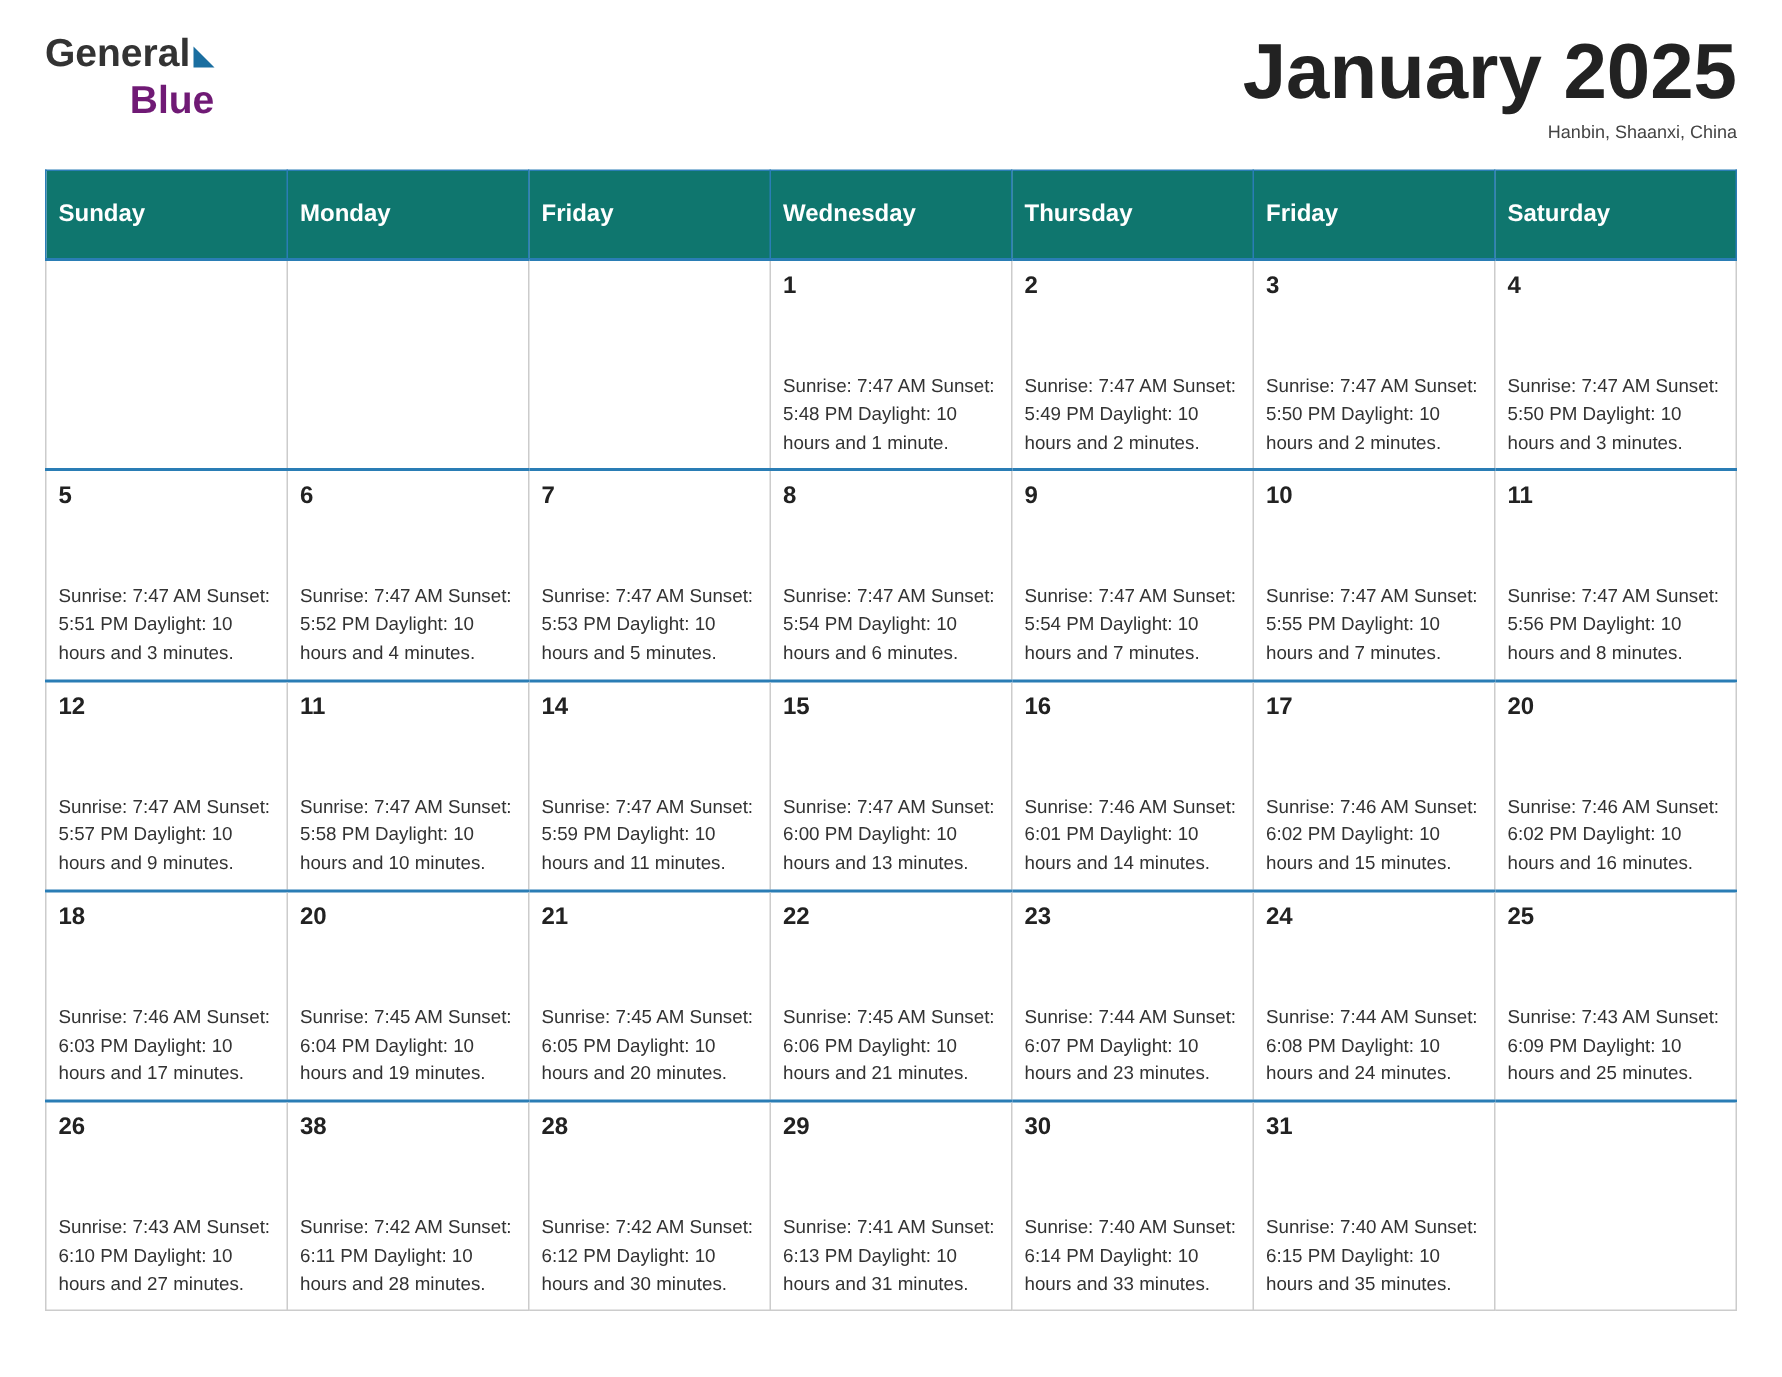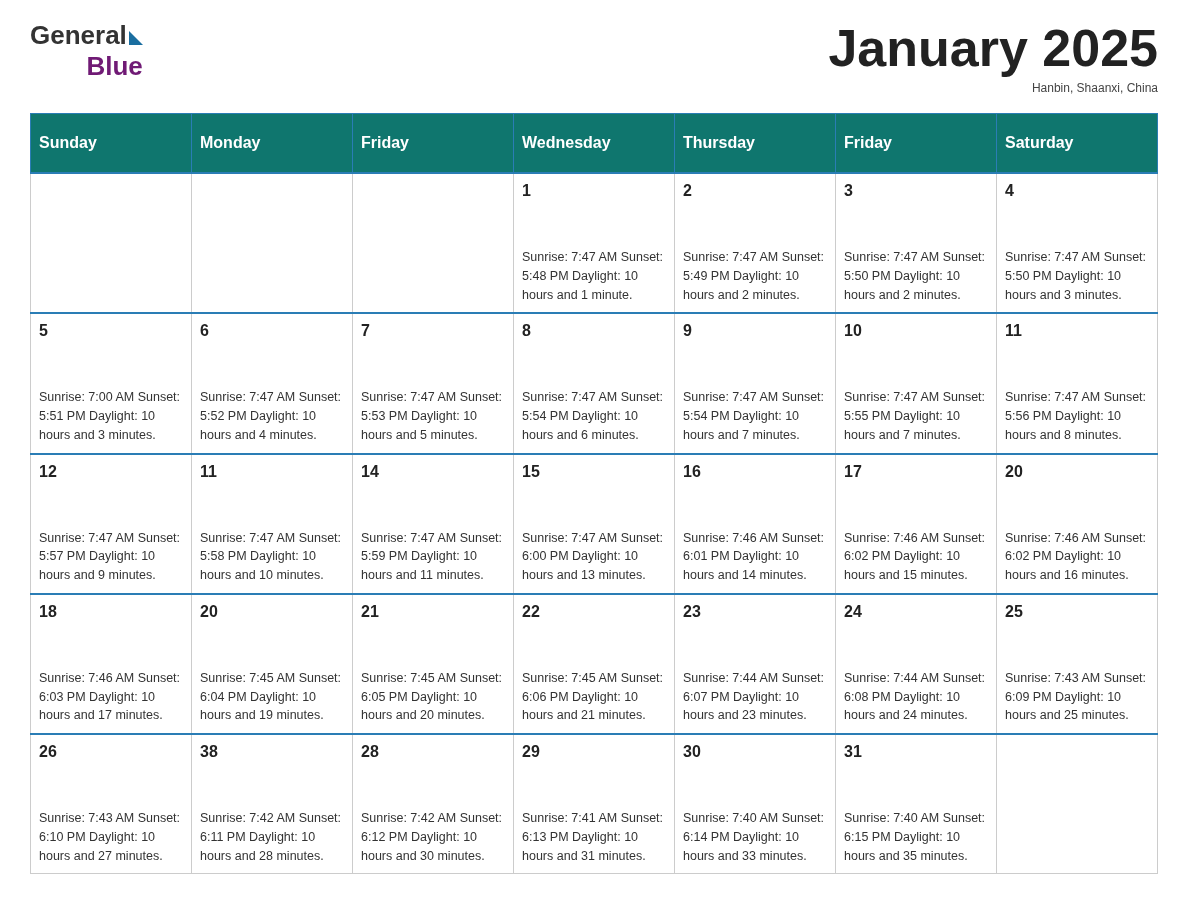--- a/index.html
+++ b/index.html
@@ -158,21 +158,21 @@
         <td>
           <span class="day-number">4</span>
           <div class="day-info">Sunrise: 7:47 AM
 Sunset: 5:50 PM
 Daylight: 10 hours and 3 minutes.</div>
         </td>
       </tr>
       <tr class="week-row">
         <td>
           <span class="day-number">5</span>
-          <div class="day-info">Sunrise: 7:00 AM
+          <div class="day-info">Sunrise: 7:47 AM
 Sunset: 5:51 PM
 Daylight: 10 hours and 3 minutes.</div>
         </td>
         <td>
           <span class="day-number">6</span>
           <div class="day-info">Sunrise: 7:47 AM
 Sunset: 5:52 PM
 Daylight: 10 hours and 4 minutes.</div>
         </td>
         <td>

